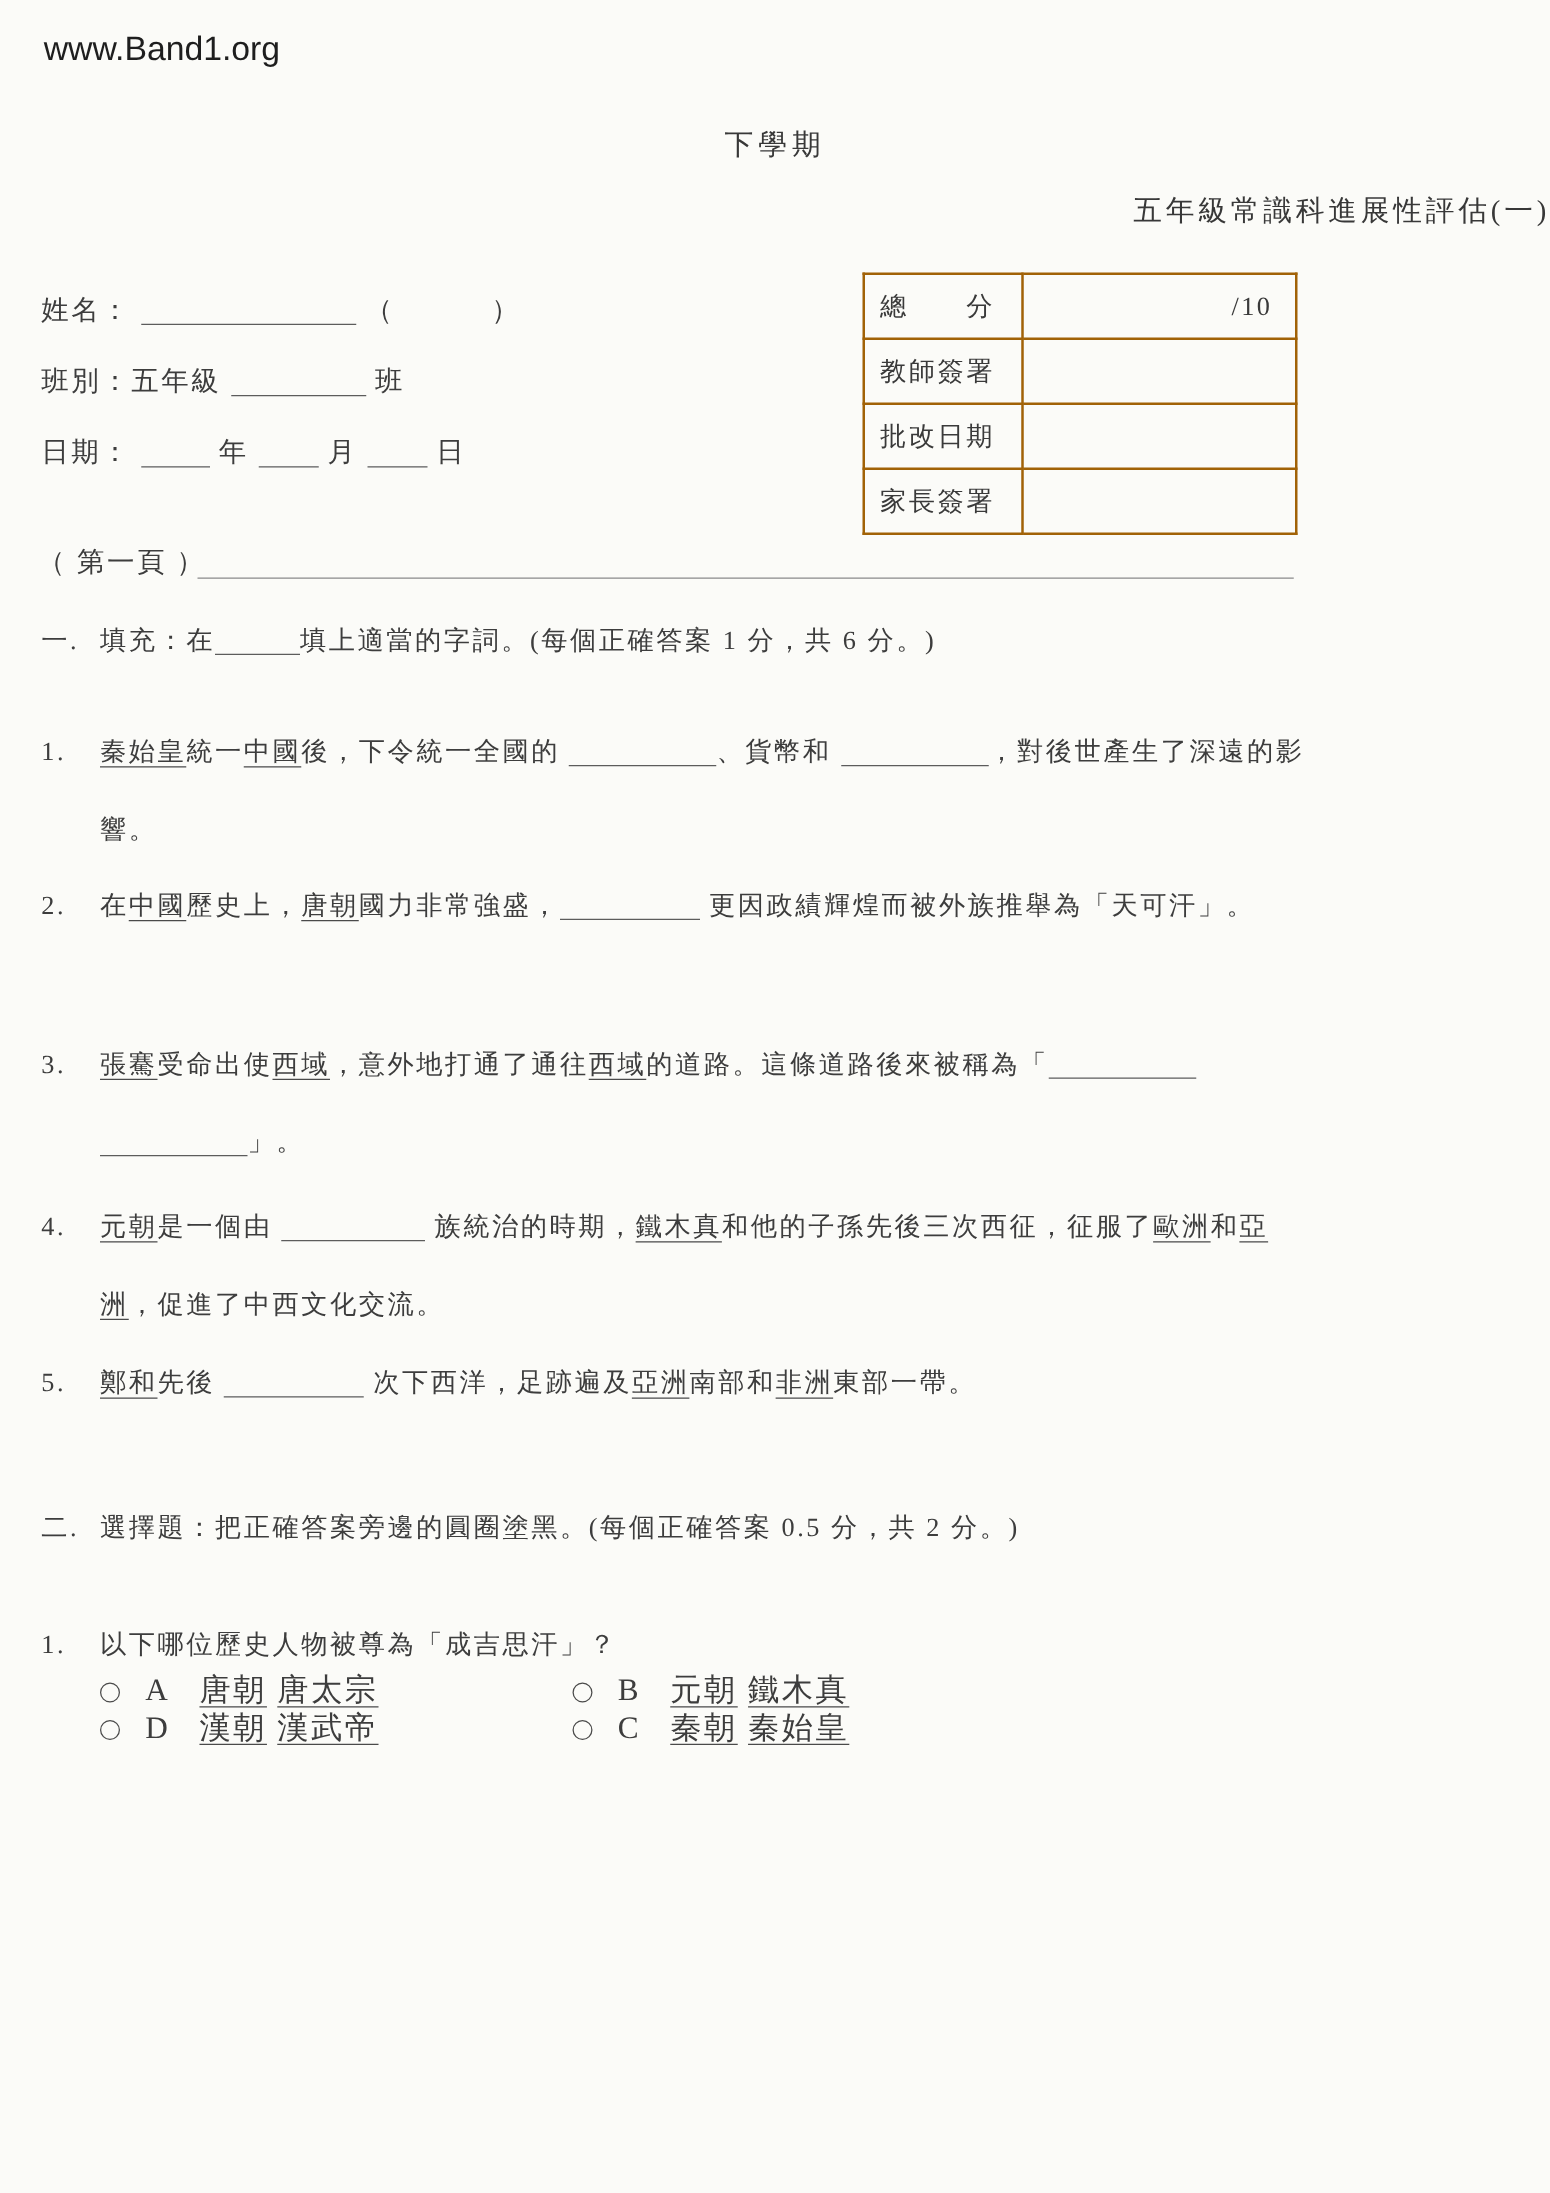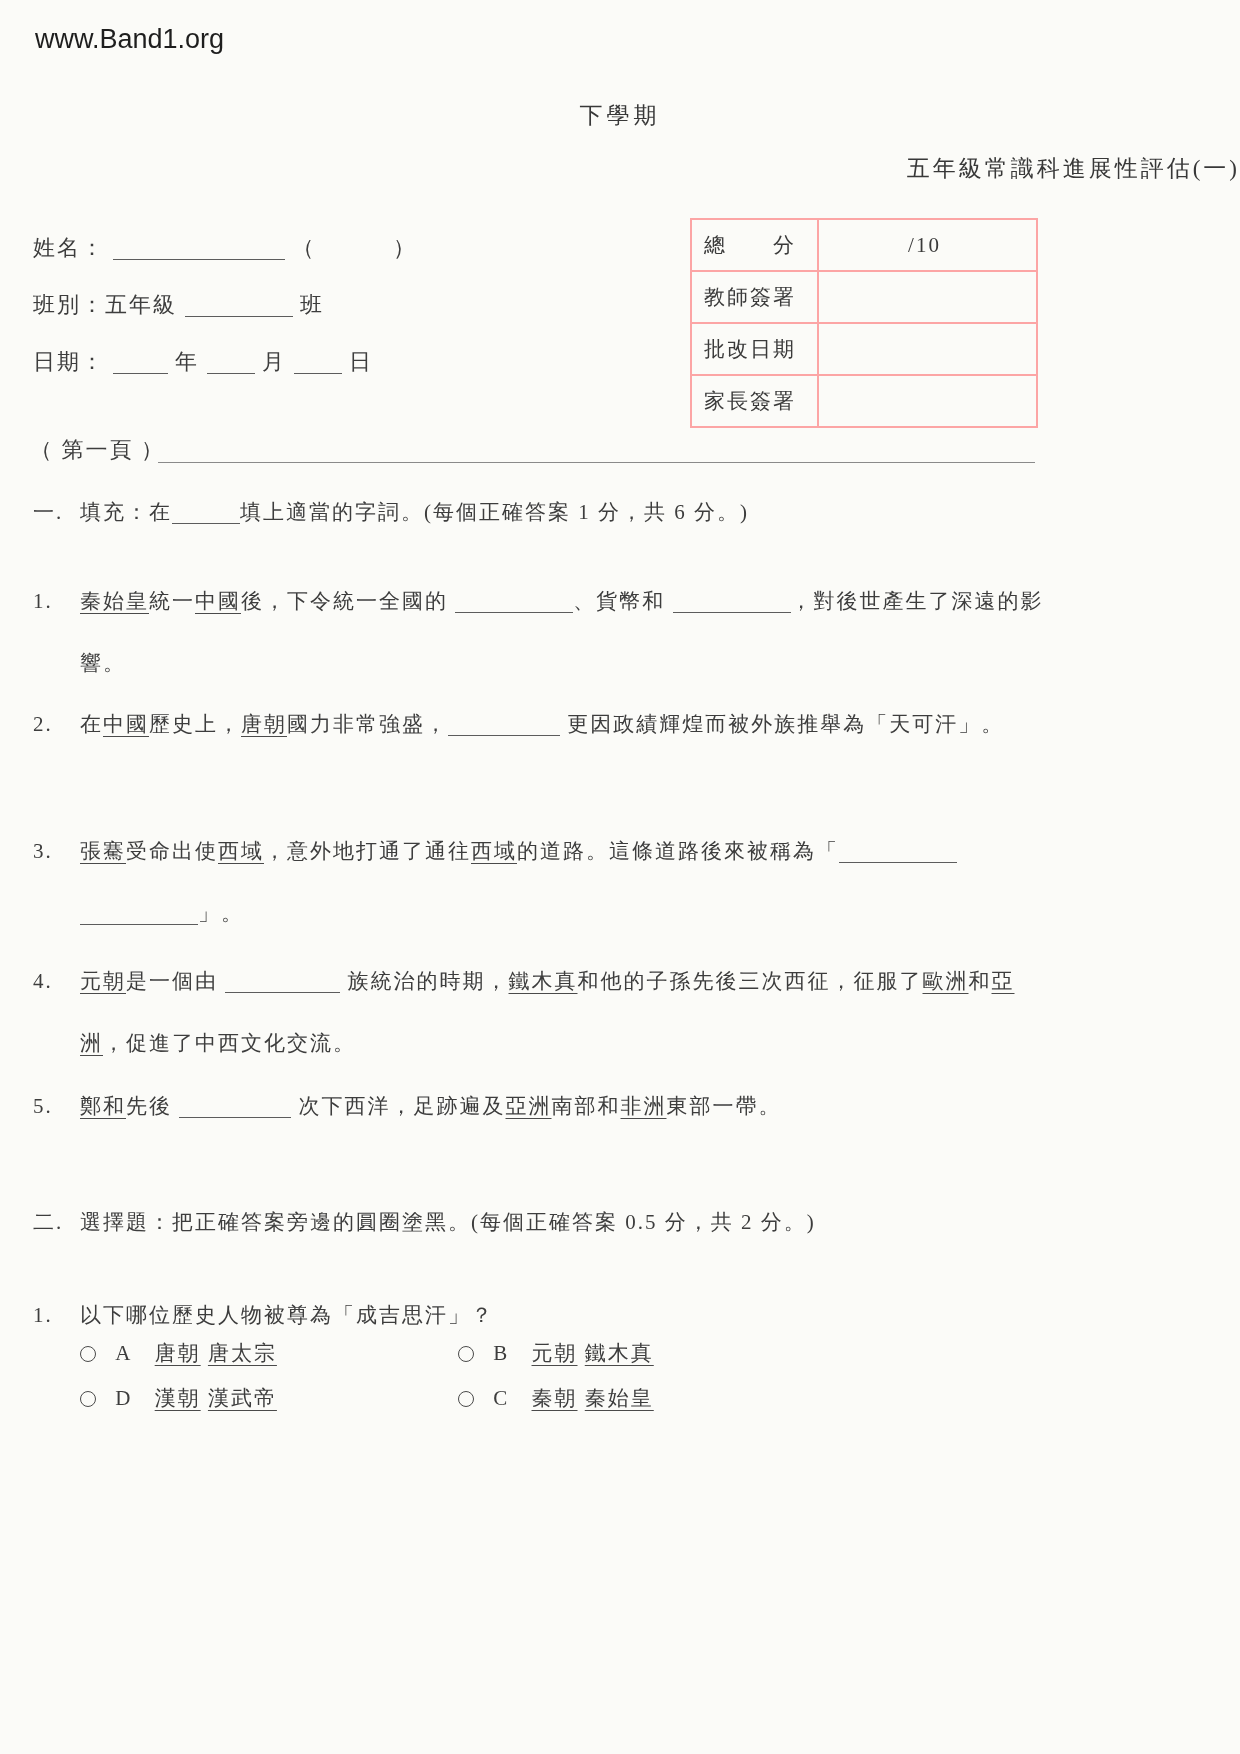--- a/index.html
+++ b/index.html
@@ -16,37 +16,37 @@
   .term { left:0; top:100px; width:100%; text-align:center; font-size:23px; letter-spacing:4px; color:#383838; }
   .title { left:0; top:153px; width:100%; text-align:right; font-size:23px; letter-spacing:3px; color:#383838; }
 
   .info { left:33px; top:228px; font-size:22px; letter-spacing:2px; }
   .info-line { height:40px; line-height:40px; margin-bottom:17px; white-space:nowrap; }
 
   .blank { display:inline-block; height:0; border-bottom:1px solid #5c5c5c; vertical-align:-5px; }
   .gap { display:inline-block; height:0; vertical-align:-5px; }
 
   .score-table { position:absolute; left:690px; top:218px; width:348px; border-collapse:collapse; table-layout:fixed; }
-  .score-table td { border:2px solid #fca5a5; height:52px; font-size:21px; letter-spacing:2px; padding:0 12px; color:#3a3a3a; }
+  .score-table td { border:2px solid #a16207; height:52px; font-size:21px; letter-spacing:2px; padding:0 12px; color:#3a3a3a; }
   .score-table td.lbl { width:127px; }
-  .score-table td.val { text-align:center; padding-right:18px; }
+  .score-table td.val { text-align:right; padding-right:18px; }
 
   .pagemarker { left:30px; top:435px; font-size:22px; letter-spacing:2px; line-height:30px; }
   .rule { left:158px; top:462px; width:877px; border-top:1px solid #8a8a8a; height:0; }
 
   .question { position:absolute; left:33px; width:1015px; font-size:21px; letter-spacing:2px; }
   .question .qnum { position:absolute; left:0; top:0; }
   .question .qbody { display:block; margin-left:47px; }
   .q-head { line-height:40px; }
   .q-fill { line-height:62px; }
 
   .uname { text-decoration:underline; text-underline-offset:5px; text-decoration-thickness:1px; text-decoration-color:#4a4a4a; }
 
   .mcq { line-height:40px; }
-  .options { position:absolute; left:80px; top:1338px; display:grid; grid-template-columns:378px 378px; row-gap:15px; font-size:21px; letter-spacing:2px; }
+  .options { position:absolute; left:80px; top:1338px; display:grid; grid-template-columns:378px 378px; font-size:25px; letter-spacing:2px; }
   .option { white-space:nowrap; line-height:30px; }
   .circle { display:inline-block; width:16px; height:16px; border:1.5px solid #4a4a4a; border-radius:50%; margin-right:12px; vertical-align:-2px; background:transparent; }
   .opt-letter { display:inline-block; margin-right:15px; }
 </style>
 </head>
 <body>
 
 <div class="page">
 
   <div class="abs watermark">www.Band1.org</div>

